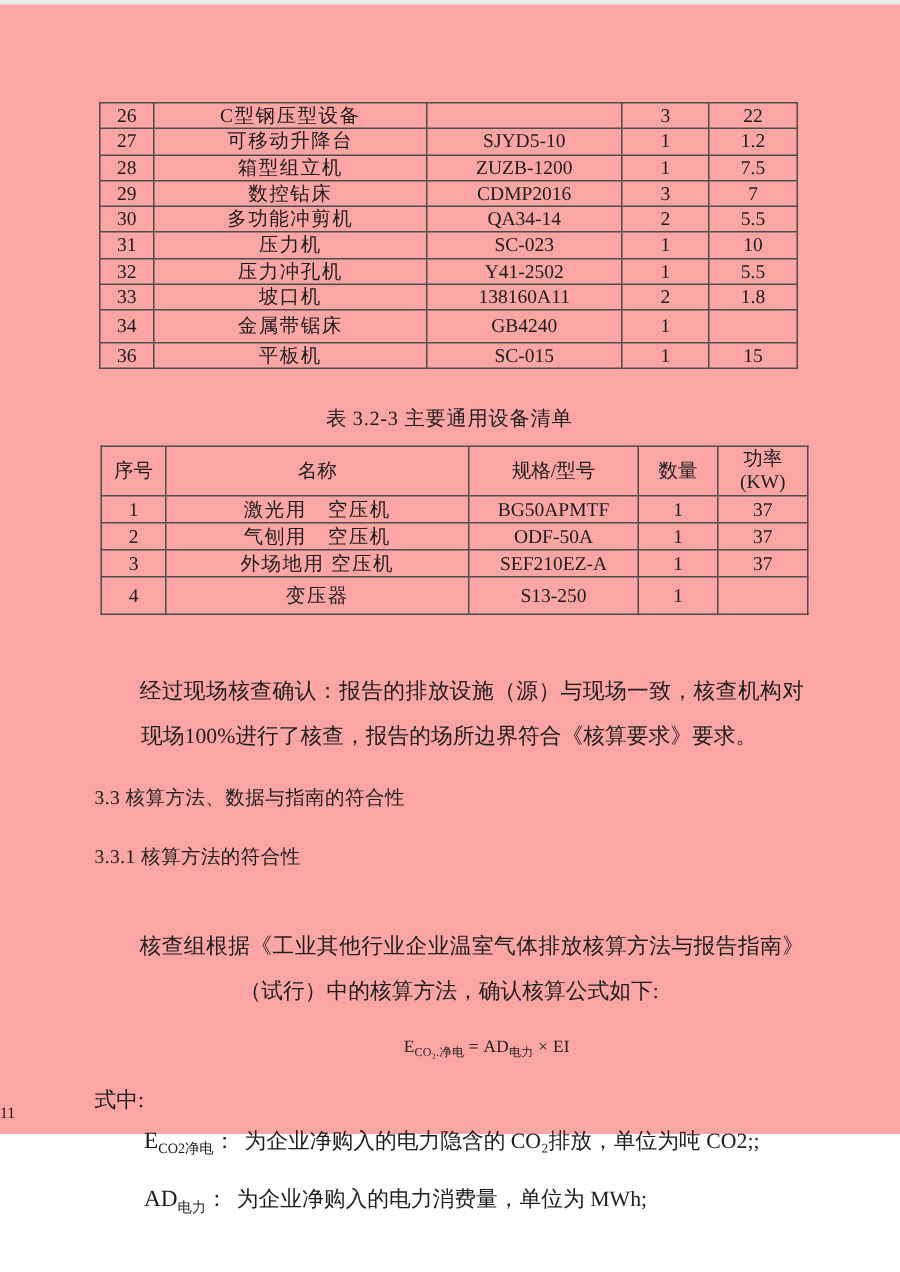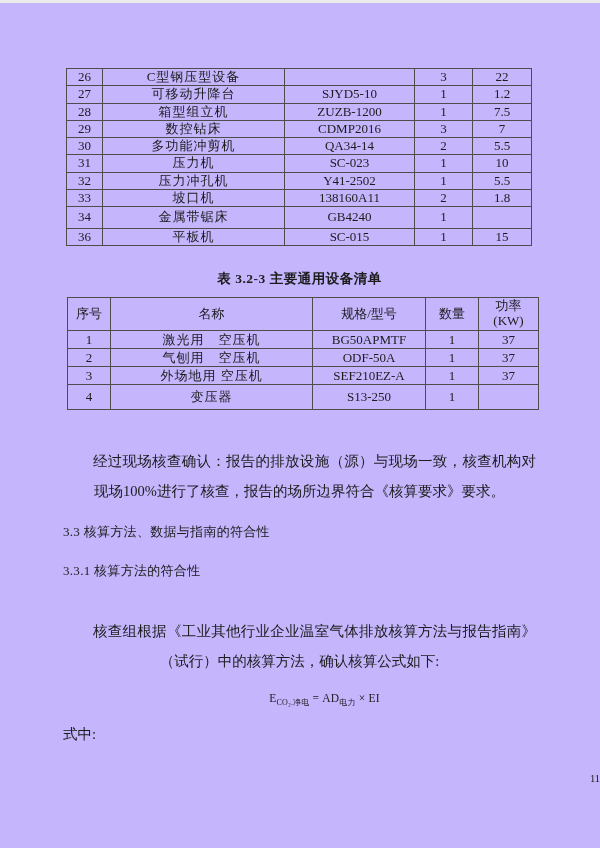--- a/index.html
+++ b/index.html
@@ -4,33 +4,33 @@
 <style>
   * { margin: 0; padding: 0; box-sizing: border-box; }
   html, body { background: #ffffff; }
   body {
     width: 600px; height: 848px;
     font-family: "Liberation Serif", "DejaVu Serif", serif;
     color: #1c1c1c;
     position: relative;
     overflow: hidden;
   }
-  .page { width: 600px; height: 848px; position: relative; background: #c4b5fd; }
+  .page { width: 600px; height: 756px; position: relative; background: #fca5a5; }
   .top-edge { position: absolute; top: 0; left: 0; width: 100%; height: 3px; background: #ebebeb; }
   .content { padding: 68px 64px 0 63px; }
 
   table { border-collapse: collapse; table-layout: fixed; font-size: 13px; }
   td, th { border: 1px solid #4d4d4d; text-align: center; vertical-align: middle; padding: 0 2px; line-height: 1.25; font-weight: normal; }
   .name-cell { letter-spacing: 1px; }
 
   .table1 { width: 465px; margin-left: 3px; }
   .table1 td { height: 17px; }
   .table1 tbody tr:nth-child(9) td { height: 22px; }
 
-  .caption { text-align: center; font-weight: bold; font-size: 13.5px; margin-top: 24px; letter-spacing: 0.5px; }
+  .caption { text-align: center; font-weight: normal; font-size: 13.5px; margin-top: 24px; letter-spacing: 0.5px; }
 
   .table2 { width: 471px; margin-left: 4px; margin-top: 9px; }
   .table2 thead th { height: 33px; }
   .table2 td { height: 18px; }
   .table2 tbody tr:last-child td { height: 25px; }
   .hdr-two-line { line-height: 1.15; }
 
   .body-text { font-size: 14.5px; line-height: 30px; }
   .para { margin-top: 21px; }
   .para .line-first { padding-left: 30px; text-align: justify; text-align-last: justify; margin-top: 36px; }
@@ -44,21 +44,21 @@
 
   .formula { margin-top: 16px; text-align: center; padding-left: 50px; font-size: 11.5px; letter-spacing: 0.2px; }
   .formula sub { font-size: 8px; }
 
   .shizhong { margin-top: 16px; font-size: 14.5px; }
   .def-line { margin-top: 2px; padding-left: 33px; font-size: 14.5px; line-height: 31px; }
   .def-base { font-size: 15.5px; }
   .def-sub { font-size: 9.5px; }
   .def-desc { margin-left: 6px; }
 
-  .page-number { position: absolute; top: 773px; left: 0; width: 100%; text-align: right; font-size: 10.5px; }
+  .page-number { position: absolute; top: 737px; left: 0; width: 100%; text-align: left; font-size: 10.5px; }
 </style>
 </head>
 <body>
 
 <div class="page">
   <div class="top-edge"></div>
 
   <div class="content">
 
     <table class="table1">
@@ -215,17 +215,26 @@
 
     <div class="formula">
       <span>E</span><sub>CO₂.净电</sub>
       <span>=</span>
       <span>AD</span><sub>电力</sub>
       <span>×</span>
       <span>EI</span>
     </div>
 
     <div class="shizhong">式中:</div>
+    <div>
+
+    <div class="def-line">
+        <span class="def-term"><span class="def-base">E</span><sub class="def-sub">CO2净电</sub><span>：</span></span><span class="def-desc">为企业净购入的电力隐含的 CO₂排放，单位为吨 CO2;;</span>
+      </div>
+        <div class="def-line">
+        <span class="def-term"><span class="def-base">AD</span><sub class="def-sub">电力</sub><span>：</span></span><span class="def-desc">为企业净购入的电力消费量，单位为 MWh;</span>
+      </div>
+      </div>
 
   </div>
 
   <div class="page-number">11</div>
 </div>
 
 </body></html>

